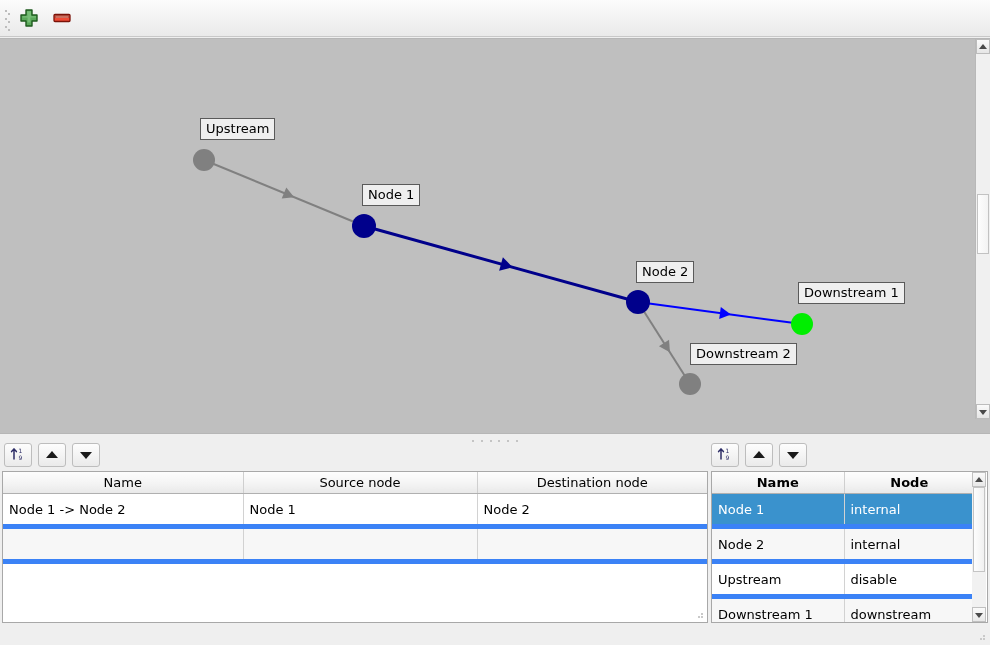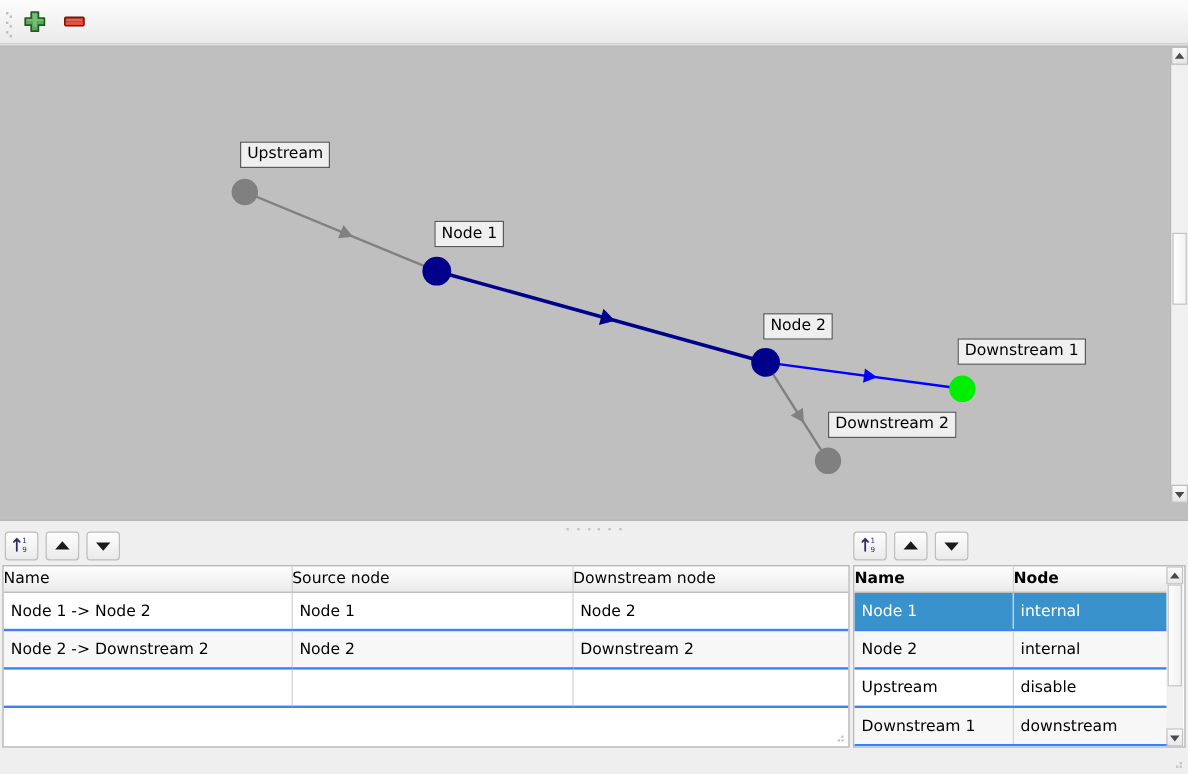--- a/index.html
+++ b/index.html
@@ -178,31 +178,31 @@
     table-layout: fixed;
     font-size: 13px;
   }
   thead th {
     height: 21px;
     background: linear-gradient(to bottom, #fdfdfd 0%, #f4f4f4 55%, #e9e9e9 100%);
     border-right: 1px solid #cfcfcf;
     border-bottom: 1px solid #b0b0b0;
     font-weight: normal;
     color: #000;
-    text-align: left;
+    text-align: center;
     padding: 0;
   }
   .table-right thead th { font-weight: bold; }
   thead th:last-child { border-right: none; }
 
   tbody td {
     height: 30px;
     padding: 0 0 0 6px;
     border-right: 1px solid #d2d2d2;
-    border-bottom: 2px solid #3b82f6;
+    border-bottom: 5px solid #3b82f6;
     color: #000;
     text-align: left;
     white-space: nowrap;
     overflow: hidden;
   }
   tbody td:last-child { border-right: none; }
   tbody tr:nth-child(even) td { background: #f7f7f7; }
   tbody tr:nth-child(odd)  td { background: #ffffff; }
   tbody tr.selected td { background: #3a92cd; color: #fff; }
 
@@ -361,33 +361,28 @@
     <table>
       <colgroup>
           <col style="width:240px">
           <col style="width:234px">
           <col>
         </colgroup>
       <thead>
         <tr>
           <th>Name</th>
           <th>Source node</th>
-          <th>Downstream node</th>
+          <th>Destination node</th>
         </tr>
       </thead>
       <tbody>
         <tr>
           <td>Node 1 -&gt; Node 2</td>
           <td>Node 1</td>
           <td>Node 2</td>
-        </tr>
-        <tr>
-          <td>Node 2 -&gt; Downstream 2</td>
-          <td>Node 2</td>
-          <td>Downstream 2</td>
         </tr>
         <tr>
           <td></td>
           <td></td>
           <td></td>
         </tr>
       </tbody>
     </table>
     <div class="tiny-grip">
       <i style="left:3px;top:0"></i>

